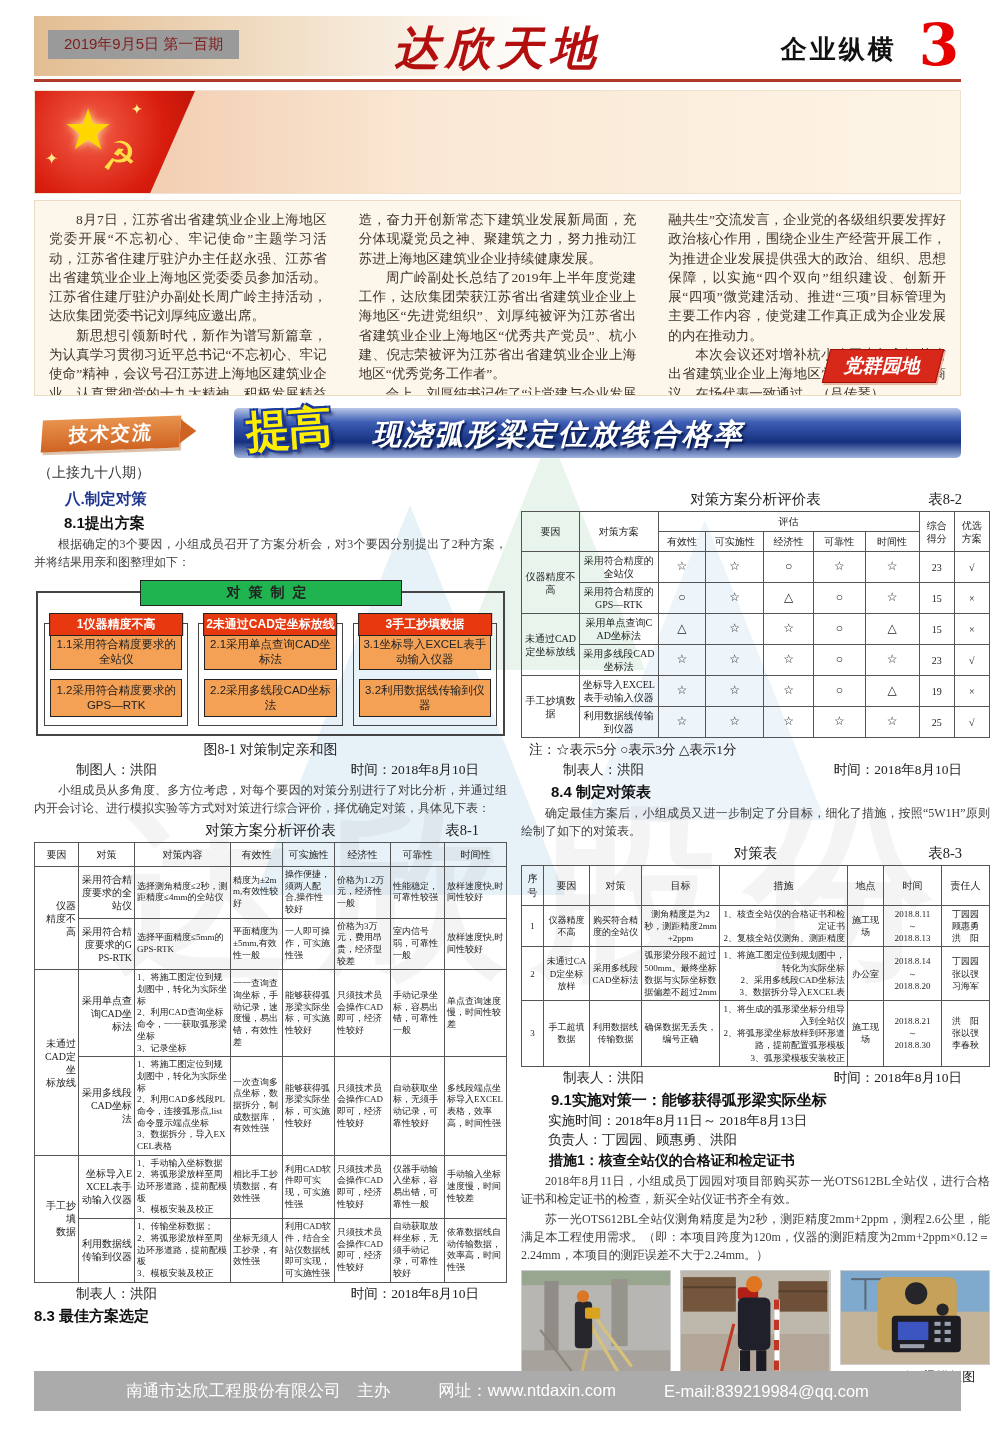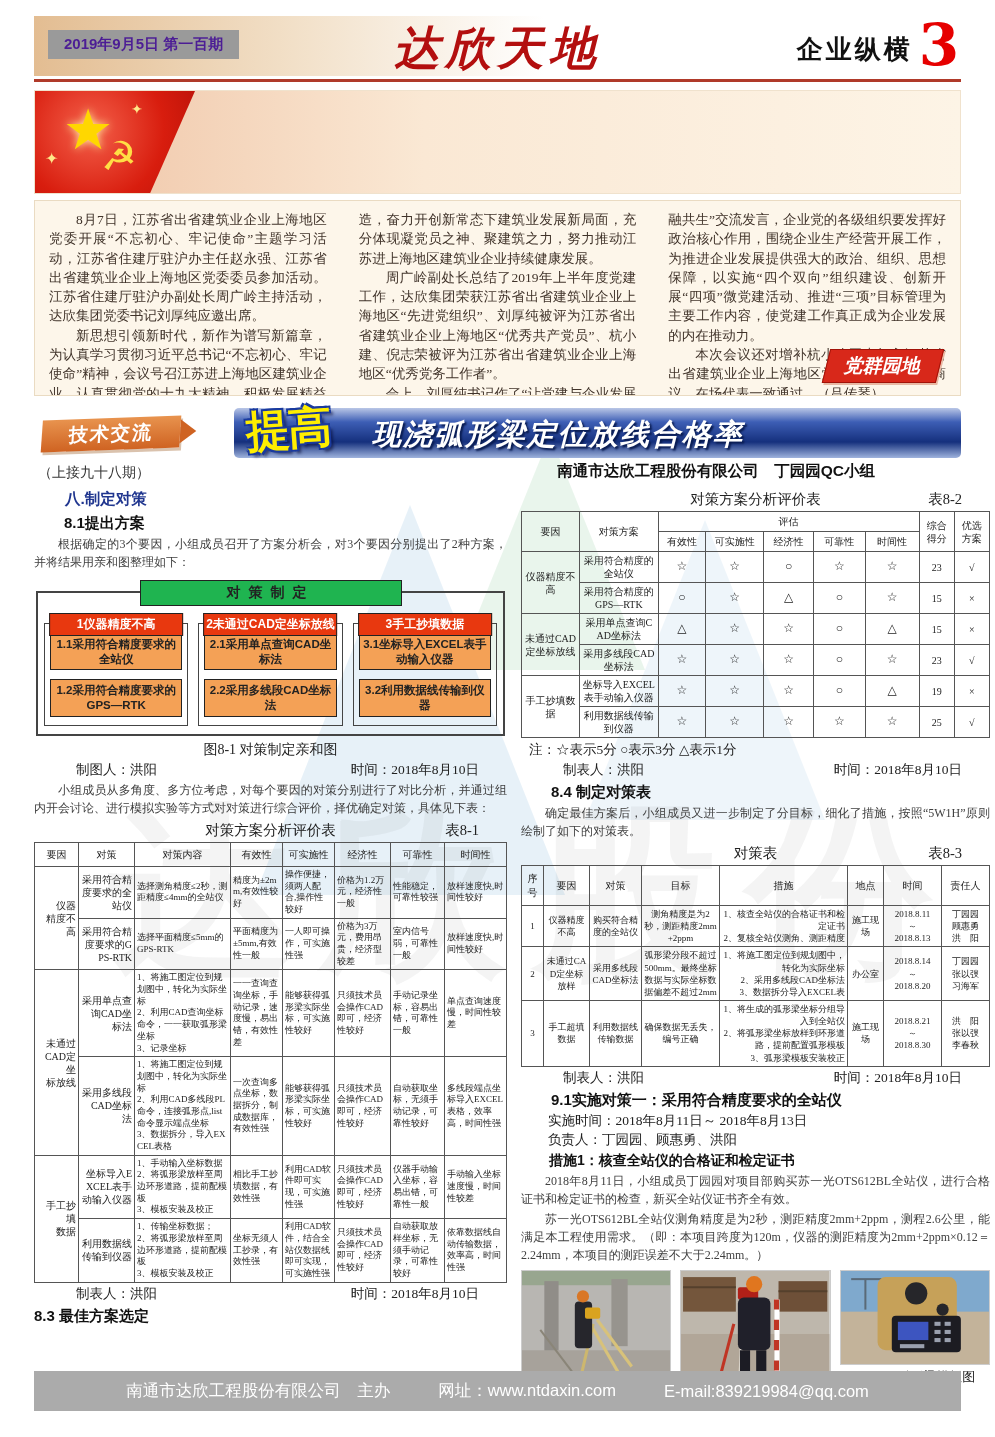--- a/index.html
+++ b/index.html
@@ -11,26 +11,26 @@
   .wm{position:absolute;z-index:0;pointer-events:none;width:0;height:0;}
   .wm-tri1{left:255px;top:505px;border-left:155px solid transparent;border-right:155px solid transparent;border-bottom:390px solid rgba(168,205,230,.28);}
   .wm-tri2{left:455px;top:435px;border-left:95px solid transparent;border-right:95px solid transparent;border-bottom:235px solid rgba(188,224,196,.32);}
   .wm-tri3{left:585px;top:520px;border-left:120px solid transparent;border-right:120px solid transparent;border-bottom:300px solid rgba(168,205,230,.20);}
   .wm-text{left:108px;top:770px;width:auto;height:auto;font-size:185px;font-weight:bold;
            color:rgba(110,110,110,.08);letter-spacing:28px;white-space:nowrap;font-family:Liberation Serif, serif;}
 
   
   .hdr{position:relative;height:60px;margin:16px 34px 0;z-index:1;
        background:linear-gradient(90deg,#e3bd92 0%,#f2e0c8 28%,#ffffff 55%);}
-  .date-box{position:absolute;left:14px;top:14px;background:#9a9a9a;color:#4c1d95;
-            font-family:"Liberation Sans",sans-serif;font-size:15px;font-weight:bold;padding:5px 16px;}
+  .date-box{position:absolute;left:14px;top:14px;background:#9a9a9a;color:#7f1d1d;
+            font-family:"Liberation Sans",sans-serif;font-size:15px;font-weight:normal;padding:5px 16px;}
   .masthead{position:absolute;left:50%;top:2px;transform:translateX(-50%);
             font-size:46px;font-weight:bold;font-style:italic;color:#b30f0f;letter-spacing:6px;
             font-family:"DejaVu Serif",serif;}
-  .hdr-right{position:absolute;right:2px;top:2px;display:flex;align-items:flex-start;gap:6px;}
+  .hdr-right{position:absolute;right:2px;top:2px;display:flex;align-items:flex-start;gap:22px;}
   .section-name{font-family:"Liberation Sans",sans-serif;font-size:26px;font-weight:bold;color:#111;
                 letter-spacing:3px;margin-top:14px;}
   .page-no{font-size:58px;line-height:.95;font-weight:bold;color:#e60000;font-family:"DejaVu Serif",serif;}
   .hdr-rule{margin:3px 34px 0;border-top:3px solid #b03a2a;height:0;position:relative;z-index:1;}
 
   
   .headline{position:relative;margin:8px 34px 0;height:104px;overflow:hidden;z-index:1;
             background:linear-gradient(90deg,#efc3a4 0%,#fae8d4 42%,#fdf4e6 100%);border:1px solid #f0e2cd;}
   .emblem{position:absolute;left:0;top:0;bottom:0;width:160px;
           background:radial-gradient(circle at 35% 38%,#f4604a 0%,#d81d0e 60%,#b91208 100%);
@@ -87,21 +87,21 @@
   
   .diagram{position:relative;border:2px solid #444;margin:20px 2px 2px;padding:18px 6px 8px;background:transparent;}
   .d-root{position:absolute;top:-13px;left:50%;transform:translateX(-50%);width:262px;background:#1fb450;
           border:1px solid #222;text-align:center;font-weight:bold;font-size:14px;letter-spacing:8px;padding:3px 0;
           font-family:"Liberation Sans",sans-serif;}
   .d-groups{display:flex;gap:10px;margin-top:4px;}
   .dgroup{flex:1;border:1px solid #444;padding:0 5px 8px;position:relative;margin-top:8px;}
   .dhead{position:absolute;top:-11px;left:50%;transform:translateX(-50%);width:94%;background:#e8380f;color:#fff;
          font-weight:bold;font-size:12px;text-align:center;border:1px solid #222;padding:2px 0;
          font-family:"Liberation Sans",sans-serif;}
-  .ditem{background:#f4a156;border:1px solid #222;font-weight:bold;font-size:11.5px;text-align:center;
+  .ditem{background:#f4a156;border:1px solid #222;font-weight:normal;font-size:11.5px;text-align:center;
          margin-top:9px;padding:3px 2px;line-height:1.28;font-family:"Liberation Sans",sans-serif;}
   .dgroup .ditem:first-of-type{margin-top:18px;}
   .caption{text-align:center;font-size:14px;margin-top:5px;}
   .mt-row{display:flex;justify-content:space-between;font-size:13.5px;padding:0 28px 0 42px;margin:2px 0 2px;}
 
   
   .tbl-title{position:relative;text-align:center;font-size:14.5px;margin-top:4px;margin-bottom:2px;}
   .tbl-tag{position:absolute;right:28px;top:0;}
   table{width:100%;border-collapse:collapse;table-layout:fixed;background:transparent;}
   th,td{border:1px solid #555;padding:2px 2px;vertical-align:middle;word-break:break-all;white-space:pre-line;}
@@ -181,21 +181,20 @@
     <span class="pg-badge" data-interactable="false">党群园地</span>
   </div>
 
   <div class="tech" data-interactable="false">
     <div class="ribbon" data-interactable="false">技术交流</div>
     <div class="bluebar" data-interactable="false"></div>
     <div class="tg" data-interactable="false">提高</div>
     <div class="bluetitle" data-interactable="false">现浇弧形梁定位放线合格率</div>
     <div class="tech-sub" data-interactable="false">
       <span class="continued-from" data-interactable="false">（上接九十八期）</span>
-      <span class="byline" data-interactable="false">南通市达欣工程股份有限公司　丁园园QC小组</span>
     </div>
   </div>
 
   <div class="main" data-interactable="false">
 
     <div class="lcol" data-interactable="false">
       <div class="h-blue" data-interactable="false">八.制定对策</div>
       <div class="h-black" data-interactable="false">8.1提出方案</div>
       <p class="para" data-interactable="false">根据确定的3个要因，小组成员召开了方案分析会，对3个要因分别提出了2种方案，并将结果用亲和图整理如下：</p>
 
@@ -518,21 +517,21 @@
 张以弢
 李春秋</td>
             </tr>
           </tbody>
       </table>
       <div class="mt-row" data-interactable="false">
         <span data-interactable="false">制表人：洪阳</span>
         <span data-interactable="false">时间：2018年8月10日</span>
       </div>
 
-      <div class="h-black" data-interactable="false">9.1实施对策一：采用符合精度要求的全站仪</div>
+      <div class="h-black" data-interactable="false">9.1实施对策一：能够获得弧形梁实际坐标</div>
       <div class="line-item" data-interactable="false">实施时间：2018年8月11日～ 2018年8月13日</div>
       <div class="line-item" data-interactable="false">负责人：丁园园、顾惠勇、洪阳</div>
       <div class="m-head" data-interactable="false">措施1：核查全站仪的合格证和检定证书</div>
       <p class="para" data-interactable="false">2018年8月11日，小组成员丁园园对项目部购买苏一光OTS612BL全站仪，进行合格证书和检定证书的检查，新买全站仪证书齐全有效。</p>
       <p class="para" data-interactable="false">苏一光OTS612BL全站仪测角精度是为2秒，测距精度2mm+2ppm，测程2.6公里，能满足本工程使用需求。（即：本项目跨度为120m，仪器的测距精度为2mm+2ppm×0.12＝2.24mm，本项目的测距误差不大于2.24mm。）</p>
 
       <div class="photos" data-interactable="false">
         <div class="fig" data-interactable="false">
           <svg viewBox="0 0 146 112" data-interactable="false" xmlns="http://www.w3.org/2000/svg">
             <rect width="146" height="112" fill="#b8b6b2"></rect>

